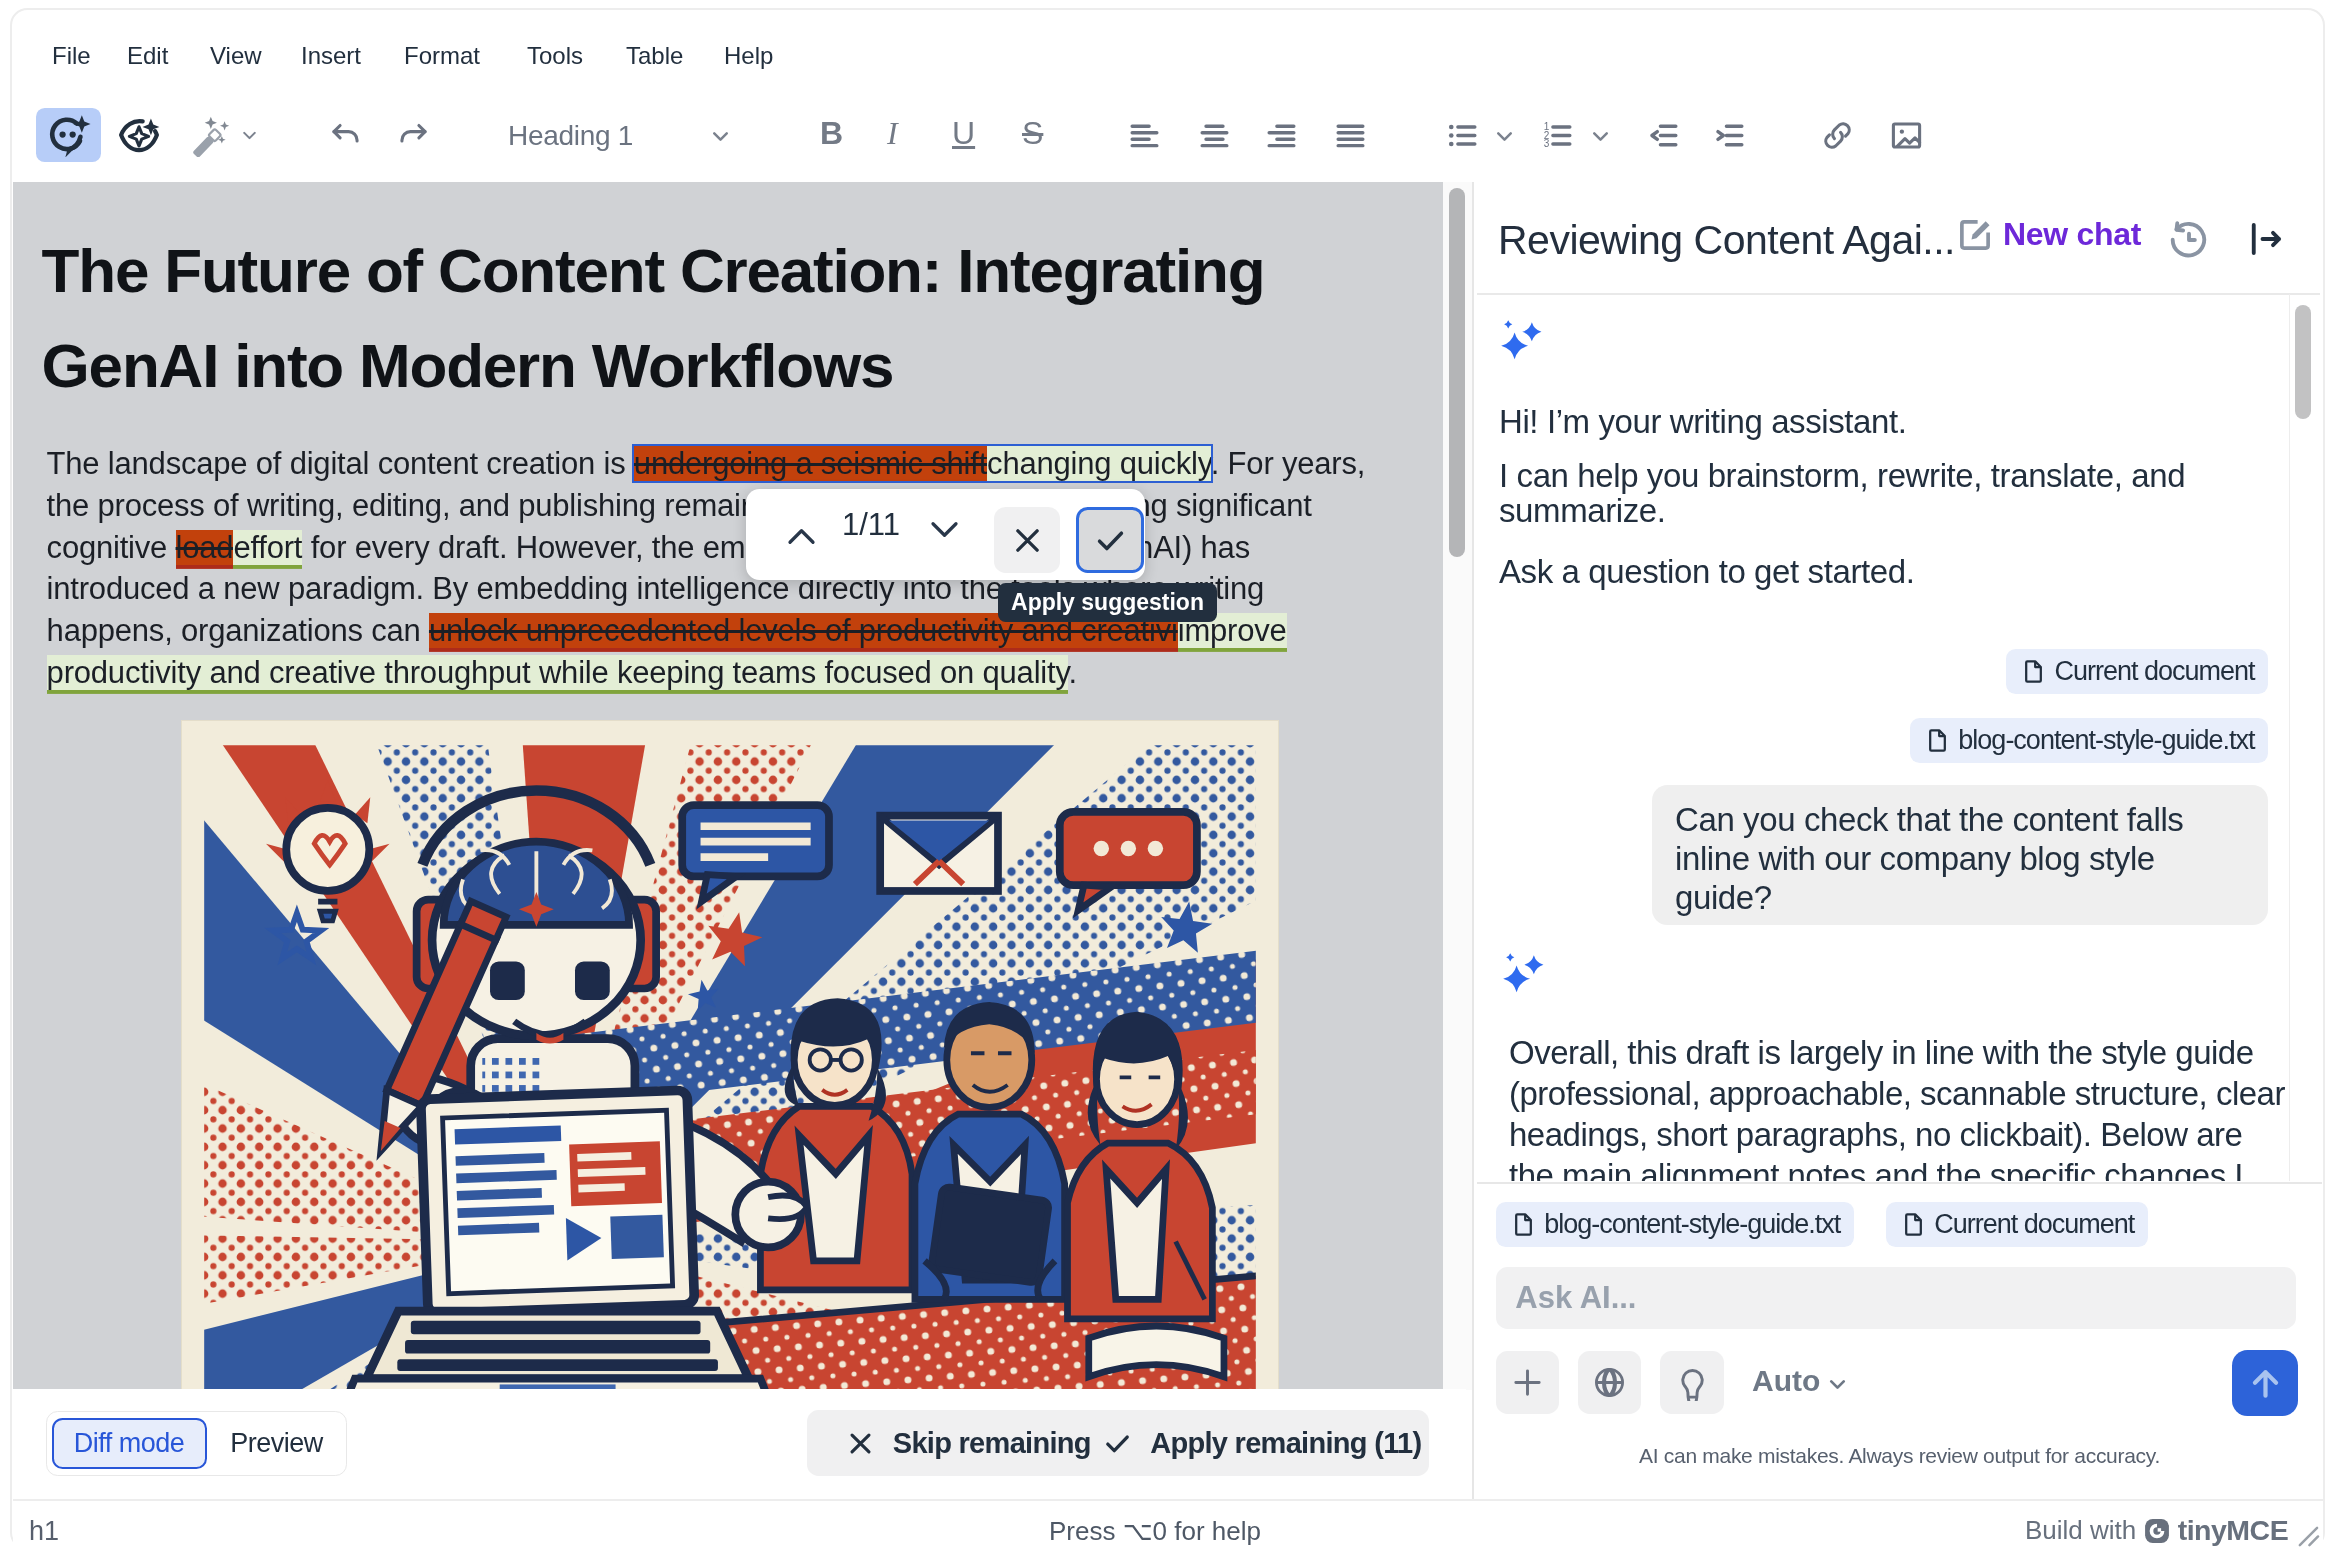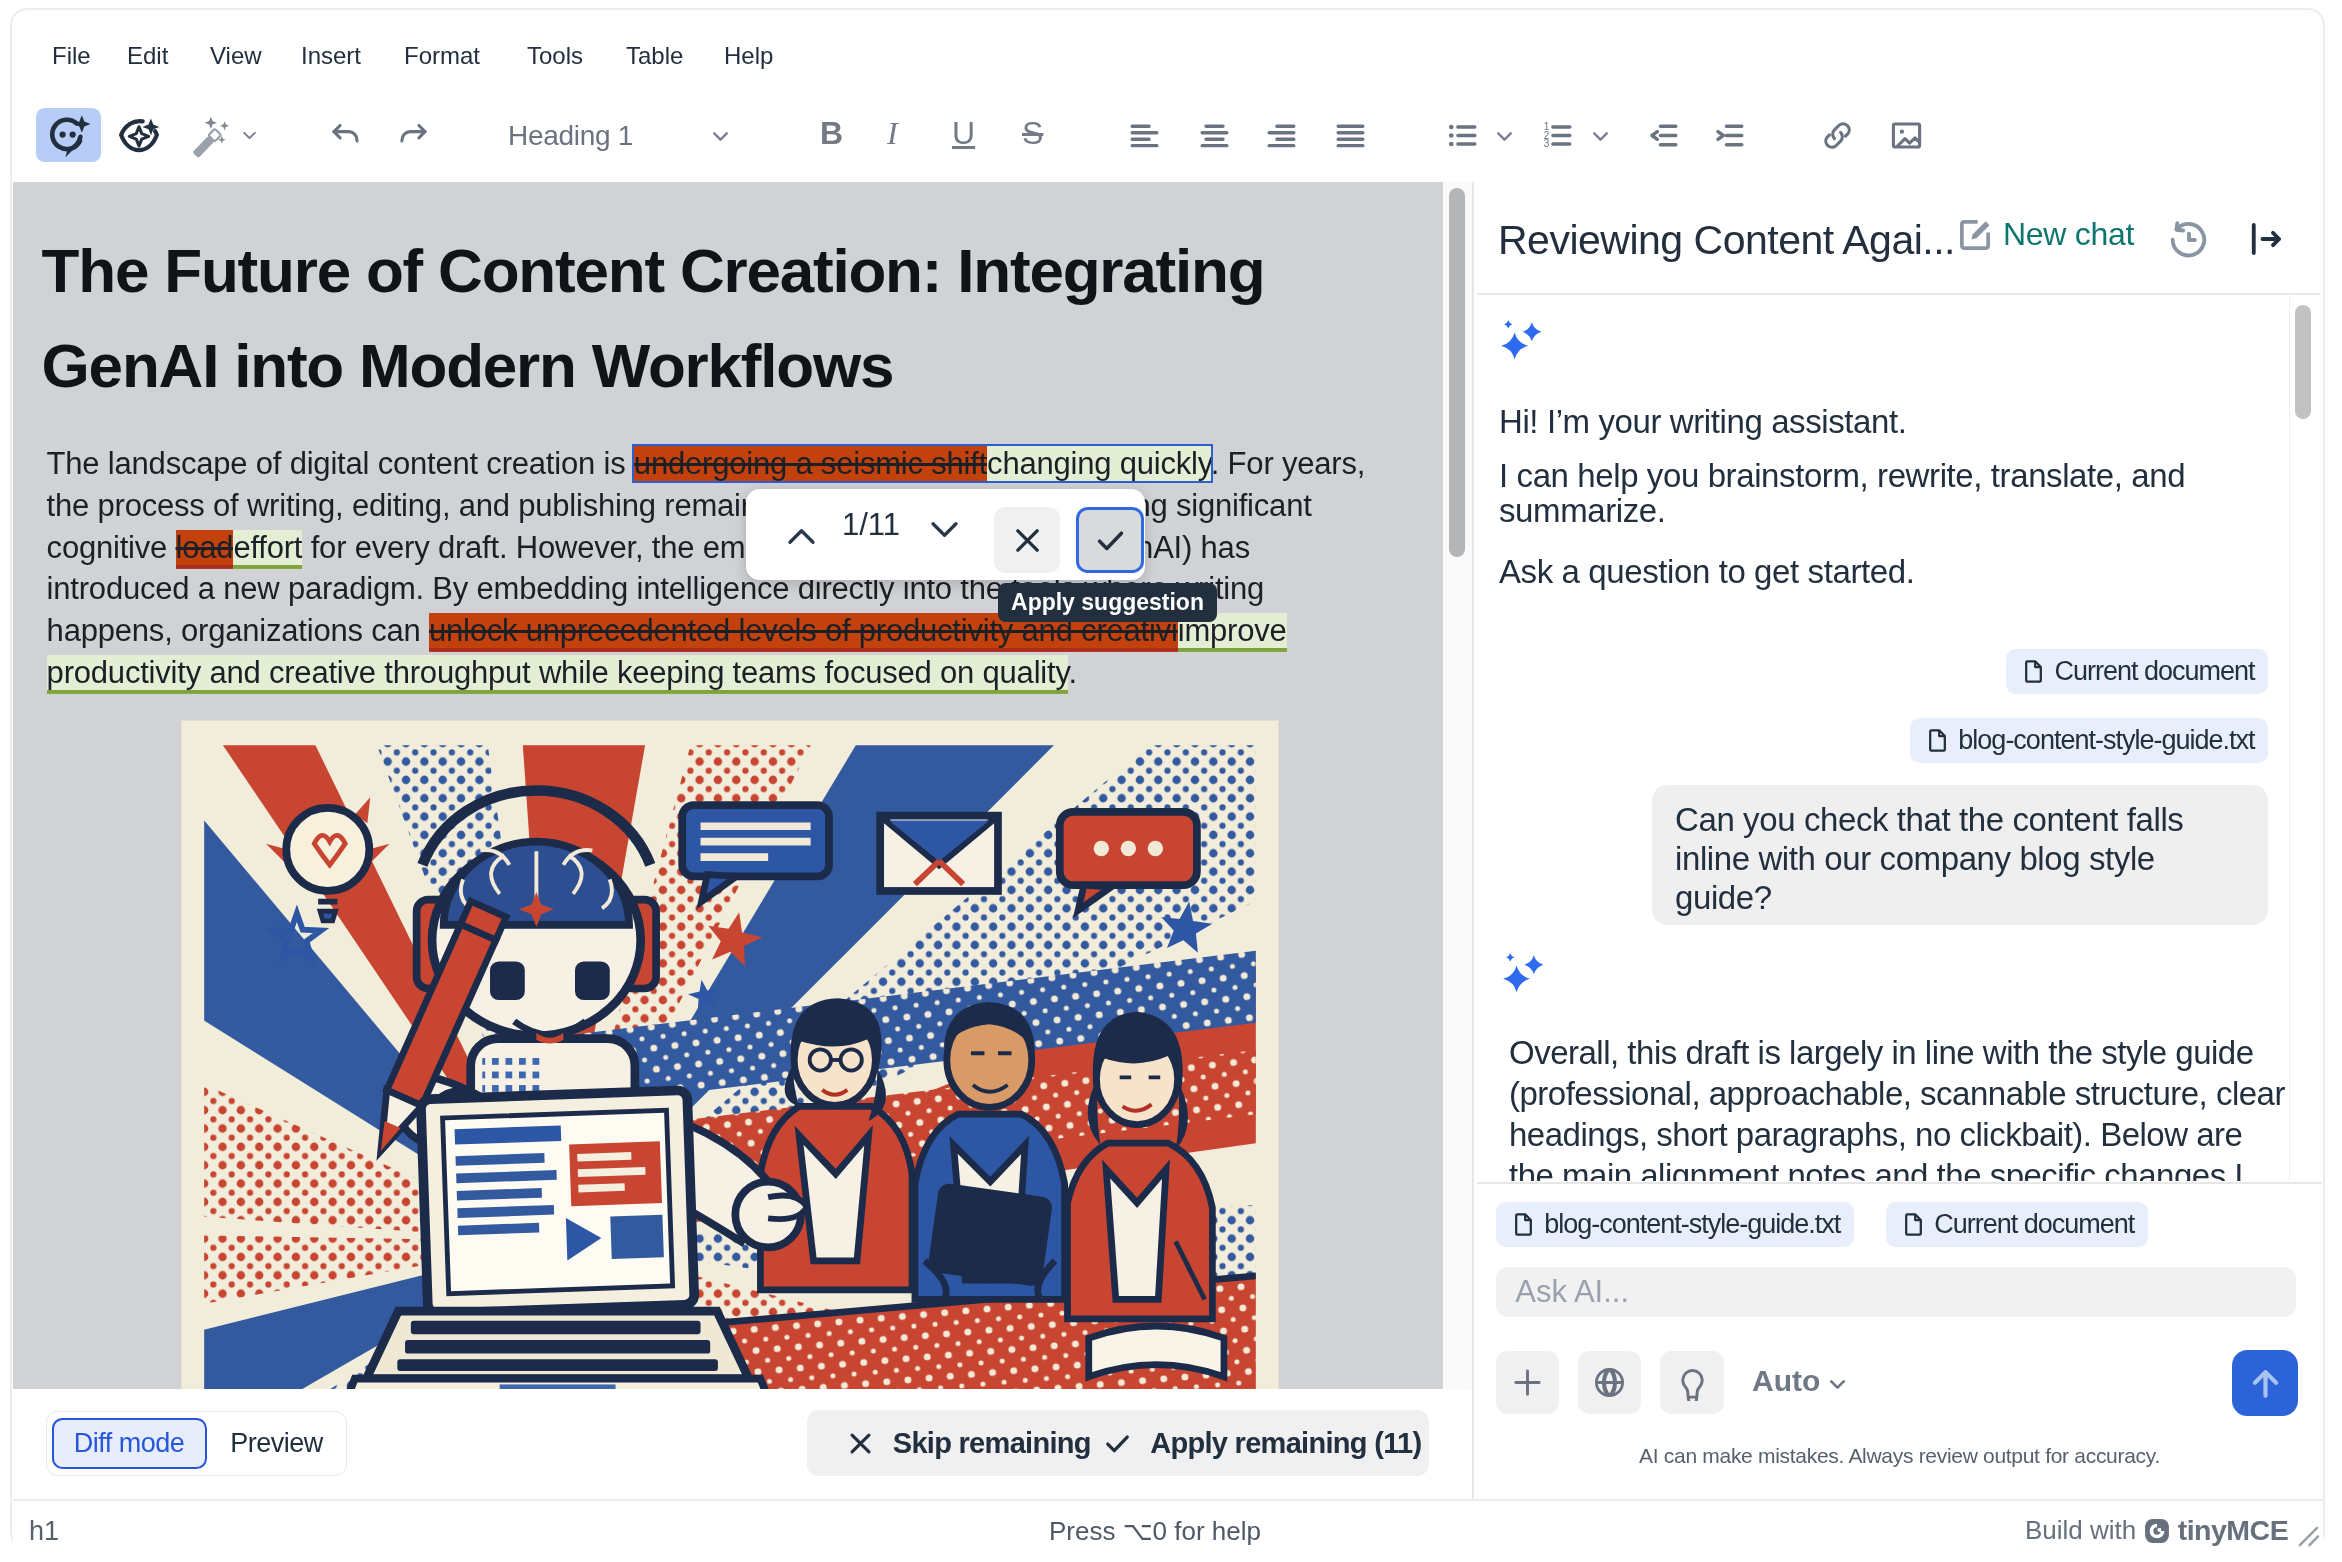--- a/index.html
+++ b/index.html
@@ -429,21 +429,21 @@
       </svg></div>
 
   <div id="panel" class="abs"></div>
   <div class="abs" style="left:1498px; top:217px; font-size:41px; font-weight:500; color:#242f3e; letter-spacing:-0.5px;">Reviewing Content Agai...</div>
   <div class="abs" style="left:1954px; top:214px;">
     <svg width="42" height="42" viewBox="0 0 24 24" fill="none" stroke="#8a94a3" stroke-width="2.1" stroke-linejoin="round">
       <path d="M13.5 4.5 H5.8 a1.3 1.3 0 0 0 -1.3 1.3 v12.4 a1.3 1.3 0 0 0 1.3 1.3 h12.4 a1.3 1.3 0 0 0 1.3 -1.3 V10.5"></path>
       <path d="M10 14.5 l0.6-2.8 7.5-7.5 2.2 2.2 -7.5 7.5 Z" fill="#8a94a3" stroke="none"></path>
     </svg>
   </div>
-  <div class="abs" style="left:2003px; top:216px; font-size:32px; font-weight:400; color:#0f766e; letter-spacing:-0.3px;">New chat</div>
+  <div class="abs" style="left:2003px; top:216px; font-size:32px; font-weight:700; color:#6d28d9; letter-spacing:-0.3px;">New chat</div>
   <div class="abs" style="left:2167px; top:218px;">
     <svg width="44" height="44" viewBox="0 0 24 24" fill="none" stroke="#8a94a3" stroke-width="2.1" stroke-linecap="round" stroke-linejoin="round">
       <path d="M5.2 6.2 a8.6 8.6 0 1 1 -2.1 5.6"></path>
       <path d="M5.6 2.8 l-0.4 3.6 3.6 0.4"></path>
       <path d="M12 8.6 v3.4 h3.2"></path>
     </svg>
   </div>
   <div class="abs" style="left:2245px; top:218px;">
     <svg width="42" height="42" viewBox="0 0 24 24" fill="none" stroke="#222f3e" stroke-width="2.2" stroke-linecap="round" stroke-linejoin="round">
       <path d="M5 4 v16"></path>
@@ -487,21 +487,21 @@
 
   <div class="abs" style="left:1477px; top:1182px; width:845px; height:1.9px; background:#e7e7e7;"></div>
   <div class="chip" style="left:1496px; top:1202px;"><svg width="27" height="27" viewBox="0 0 24 24" fill="none" stroke="#222f3e" stroke-width="2" stroke-linejoin="round">
         <path d="M13.5 3 H6.5 a1 1 0 0 0 -1 1 v16 a1 1 0 0 0 1 1 h11 a1 1 0 0 0 1-1 V8 Z"></path>
         <path d="M13.5 3 V8 H18.5"></path>
       </svg>blog-content-style-guide.txt</div>
   <div class="chip" style="left:1886px; top:1202px;"><svg width="27" height="27" viewBox="0 0 24 24" fill="none" stroke="#222f3e" stroke-width="2" stroke-linejoin="round">
         <path d="M13.5 3 H6.5 a1 1 0 0 0 -1 1 v16 a1 1 0 0 0 1 1 h11 a1 1 0 0 0 1-1 V8 Z"></path>
         <path d="M13.5 3 V8 H18.5"></path>
       </svg>Current document</div>
-  <div class="abs" style="left:1496px; top:1267px; width:800px; height:50px; background:#f1f1f2; border-radius:11.6px; display:flex; align-items:center; padding:0 19.3px; font-size:31px; color:#98a1ad;">Ask AI...</div>
+  <div class="abs" style="left:1496px; top:1267px; width:800px; height:62px; background:#f1f1f2; border-radius:11.6px; display:flex; align-items:center; padding:0 19.3px; font-size:31px; color:#98a1ad;font-weight:bold;">Ask AI...</div>
   <div class="gbtn" style="left:1496px; top:1351px; width:63px; height:63px;">
     <svg width="35" height="35" viewBox="0 0 24 24" stroke="#6b7280" stroke-width="2" stroke-linecap="round">
         <path d="M12 4 v16 M4 12 h16"></path>
       </svg>
   </div>
   <div class="gbtn" style="left:1578px; top:1351px; width:63px; height:63px;">
     <svg width="37" height="37" viewBox="0 0 24 24" fill="none" stroke="#6b7280" stroke-width="1.8">
         <circle cx="12" cy="12" r="8.5"></circle>
         <path d="M3.5 12 h17 M12 3.5 a13 13 0 0 1 0 17 M12 3.5 a13 13 0 0 0 0 17"></path>
         <ellipse cx="12" cy="12" rx="4" ry="8.5"></ellipse>

